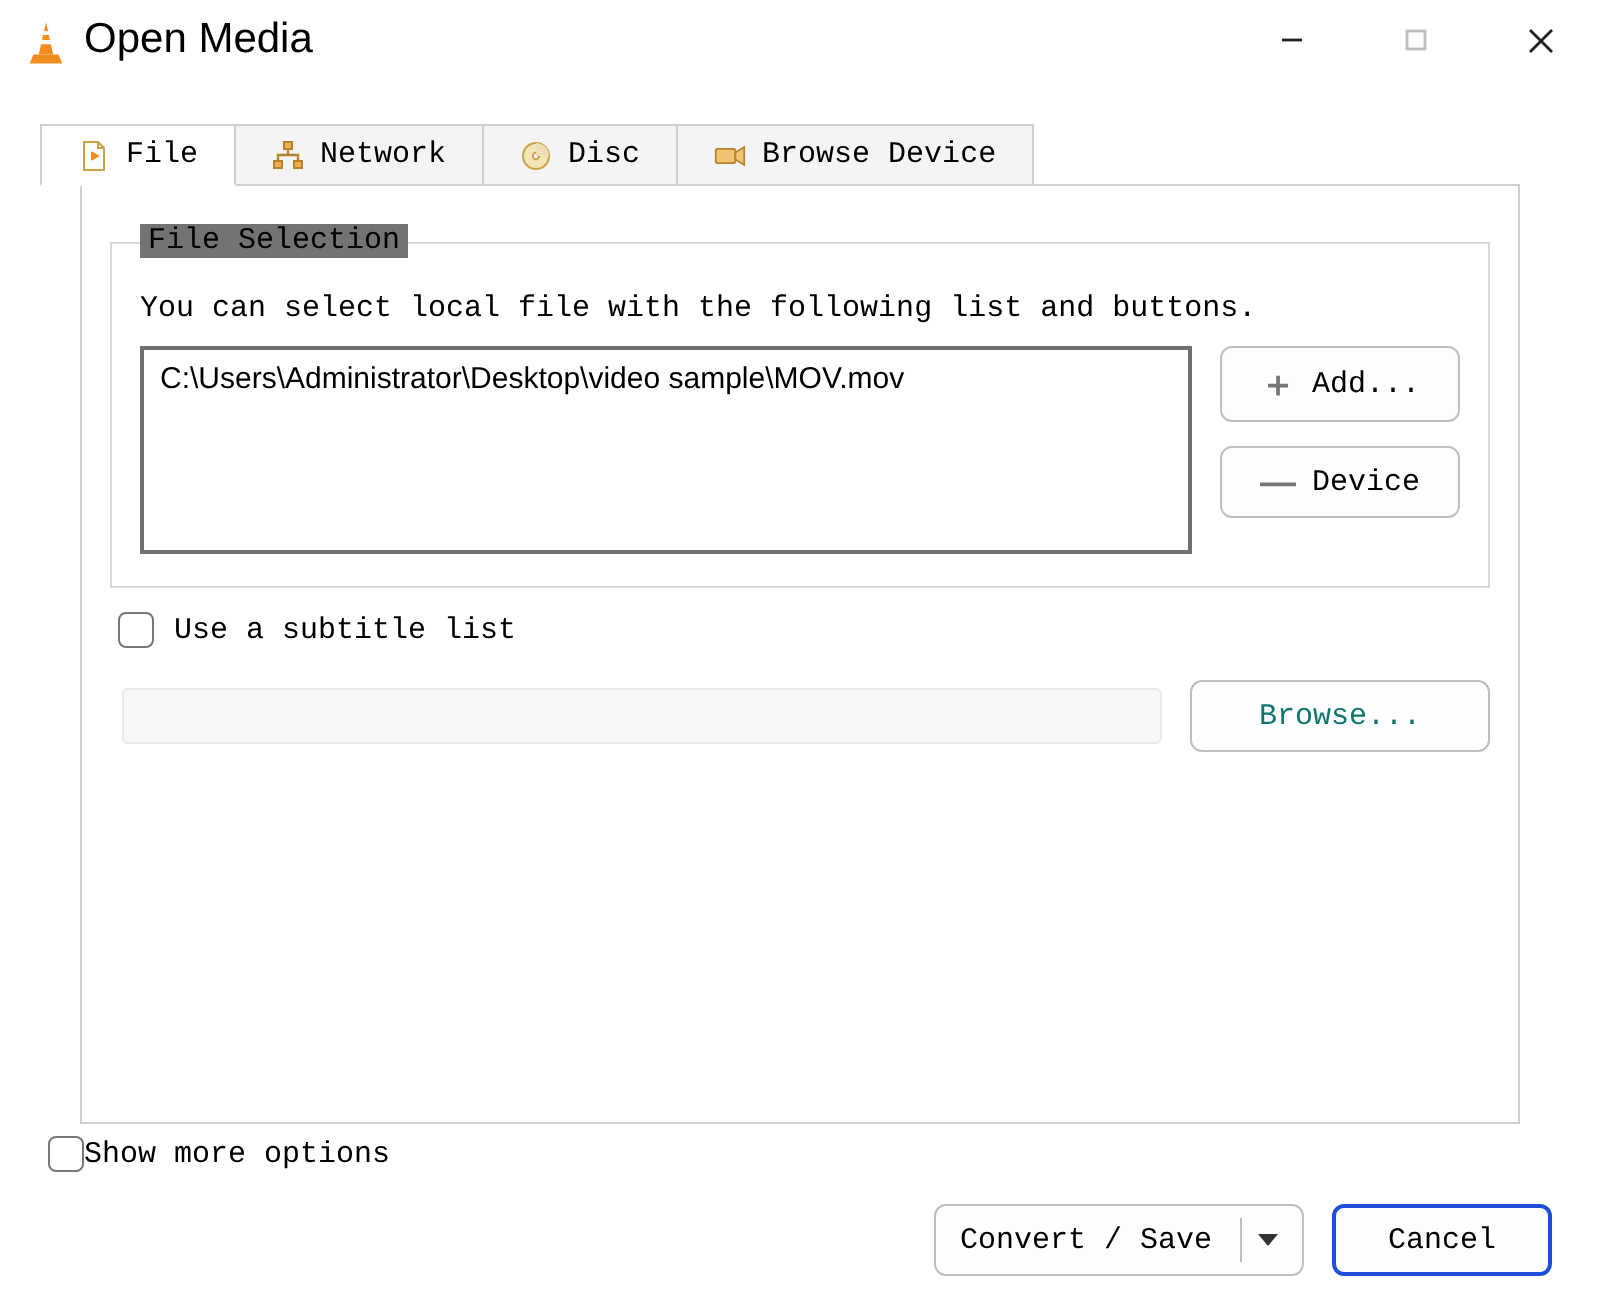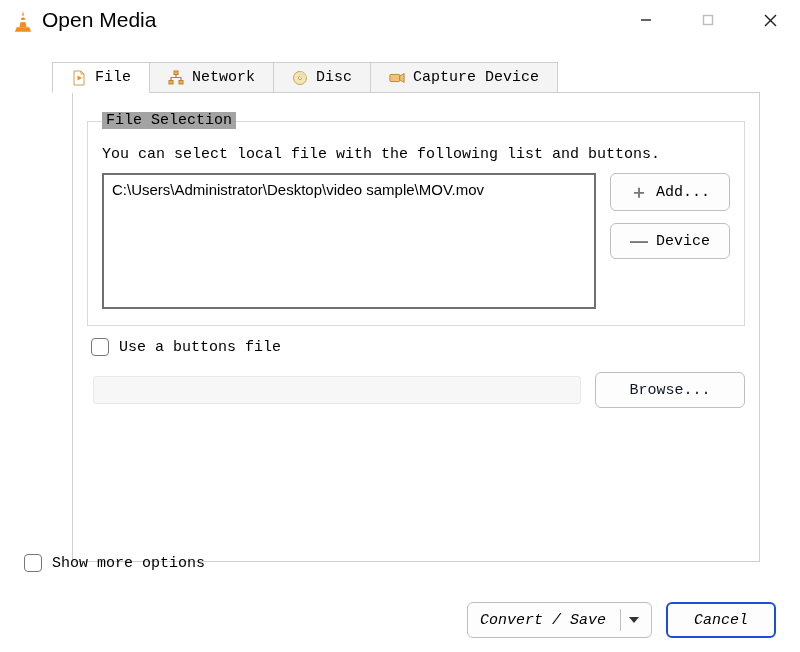--- a/index.html
+++ b/index.html
@@ -27,21 +27,21 @@
   .titlebar .spacer { flex: 1; }
   .win-btn {
     width: 52px; height: 40px;
     display: flex; align-items: center; justify-content: center;
     color: #222;
   }
   .win-btn.max { color: #bdbdbd; }
   .win-btn svg { display: block; }
 
   
-  .tabs-wrap { padding: 22px 20px 0 20px; margin-left: 32px; }
+  .tabs-wrap { padding: 22px 20px 0 20px; }
   .tabs {
     display: flex;
     gap: 0;
   }
   .tab {
     display: flex; align-items: center; gap: 8px;
     padding: 6px 18px;
     border: 1px solid #cfcfcf;
     border-bottom: none;
     background: #f4f4f4;
@@ -71,34 +71,34 @@
   .groupbox {
     border: 1px solid #d9d9d9;
     padding: 22px 14px 16px 14px;
     position: relative;
     margin: 14px 0 10px 0;
   }
   .groupbox .legend {
     position: absolute;
     top: -10px;
     left: 14px;
-    background: #a3a3a3;
+    background: #737373;
     padding: 0 4px;
     font-size: 15px;
   }
   .hint { margin: 2px 0 10px 0; }
 
   .file-area {
     display: flex;
     gap: 14px;
     align-items: flex-start;
   }
   .file-list {
     flex: 1;
-    height: 136px;
+    height: 104px;
     border: 2px solid #707070;
     padding: 6px 8px;
     overflow: auto;
     font-family: Arial, sans-serif;
     font-size: 15px;
     background: #fff;
   }
   .file-list .item { white-space: nowrap; }
 
   .side-buttons {
@@ -114,21 +114,21 @@
     border: 1px solid #bfbfbf;
     background: #fdfdfd;
     border-radius: 6px;
     padding: 6px 12px;
     font-family: inherit;
     font-size: 15px;
     color: #000;
     min-height: 36px;
     cursor: default;
   }
-  .btn.disabled { color: #0f172a; }
+  .btn.disabled { color: #0f766e; }
   .btn.dropdown { padding-right: 4px; }
   .btn .caret {
     border-left: 1px solid #bfbfbf;
     align-self: stretch;
     display: flex; align-items: center;
     padding: 0 8px; margin-left: 6px;
   }
   .btn.primary { border: 2px solid #1d4ed8; border-radius: 6px; }
 
   .checkbox-row {
@@ -154,28 +154,28 @@
     border-radius: 3px;
   }
   .browse-btn {
     width: 150px;
   }
 
   
   .bottom-left {
     position: absolute;
     left: 24px;
-    bottom: 80px;
-    display: flex; align-items: center; gap: 10px;
+    bottom: 66px;
+    display: flex; align-items: center; 
   }
   .bottom-right {
     position: absolute;
     right: 24px;
     bottom: 14px;
-    display: flex; gap: 14px; font-style: italic;
+    display: flex; gap: 14px;
   }
   .bottom-right .btn { min-width: 110px; }
 
   
   .plus-icon, .minus-icon { font-weight: bold; color: #777; font-size: 18px; font-family: Arial, sans-serif; }
 </style>
 </head>
 <body>
 
 <div class="titlebar">
@@ -232,21 +232,21 @@
         <circle cx="8" cy="8" r="1.6" fill="#fff" stroke="#c9a24a"></circle>
         <path d="M8 1.5 A6.5 6.5 0 0 1 14.5 8 L8 8 Z" fill="#eadfb5"></path>
       </svg>
       <span>Disc</span>
     </div>
     <div class="tab">
       <svg class="icon" viewBox="0 0 18 14">
         <rect x="1" y="3" width="11" height="8" rx="1" fill="#f2c373" stroke="#b7832d"></rect>
         <polygon points="12,5 17,2 17,12 12,9" fill="#f2c373" stroke="#b7832d"></polygon>
       </svg>
-      <span>Capture Device</span>
+      <span>Browse Device</span>
     </div>
   </div>
 
   <div class="panel-outer">
 
     <div class="groupbox">
       <span class="legend">File Selection</span>
       <div class="hint">You can select local file with the following list and buttons.</div>
 
       <div class="file-area">
@@ -261,21 +261,21 @@
           <div class="btn">
             <span class="minus-icon">—</span>
             <span>Device</span>
           </div>
         </div>
       </div>
     </div>
 
     <div class="checkbox-row">
       <span class="checkbox"></span>
-      <span>Use a buttons file</span>
+      <span>Use a subtitle list</span>
     </div>
 
     <div class="subtitle-row">
       <div class="subtitle-input" value=""></div>
       <div class="btn disabled browse-btn">
         <span>Browse...</span>
       </div>
     </div>
 
   </div>

